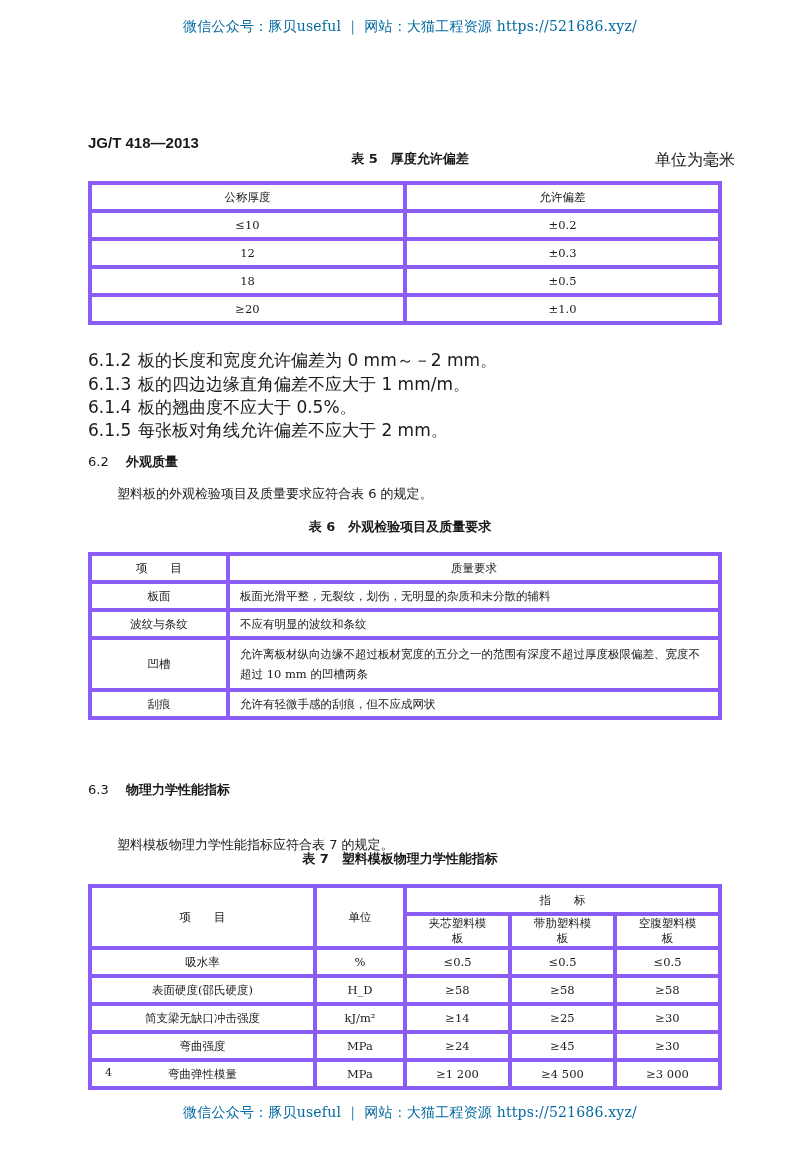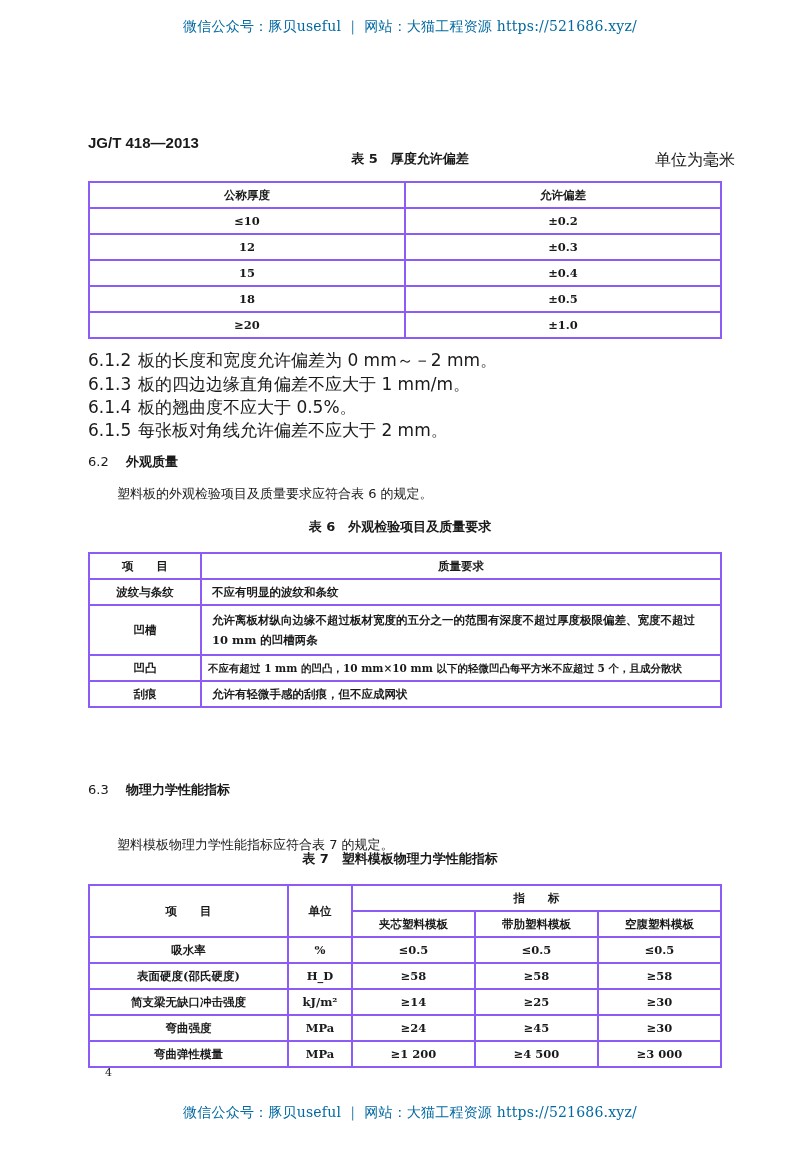--- a/index.html
+++ b/index.html
@@ -27,21 +27,21 @@
     .unit-note {
       position: absolute; left: 655px; top: 150px;
       font-family: "DejaVu Sans", sans-serif; font-size: 16px;
     }
     table {
       position: absolute; border-collapse: collapse;
       font-family: "DejaVu Serif", "Liberation Serif", serif;
       font-size: 11.5px;
     }
     table td, table th {
-      border: 2px solid #8b5cf6; padding: 0 6px; font-weight: bold;
+      border: 4px solid #8b5cf6; padding: 0 18px; font-weight: normal;
     }
     table.outer { border: 1.6px solid #222; }
     .t5 { left: 88px; top: 181px; width: 634px; }
     .t5 td, .t5 th { height: 24px; text-align: center; }
     .t6 { left: 88px; top: 552px; width: 634px; }
     .t6 td, .t6 th { height: 24px; }
     .t6 td.item, .t6 th.item { width: 98px; text-align: center; }
     .t6 td.req { text-align: left; padding-left: 10px; line-height: 20px; }
     .t6 th.req { text-align: center; }
     .t6 tr.tall td { height: 48px; }
@@ -83,24 +83,20 @@
   </tr>
   <tr>
     <td>≤10</td>
     <td>±0.2</td>
   </tr>
   <tr>
     <td>12</td>
     <td>±0.3</td>
   </tr>
   <tr>
-    <td>15</td>
-    <td>±0.4</td>
-  </tr>
-  <tr>
     <td>18</td>
     <td>±0.5</td>
   </tr>
   <tr>
     <td>≥20</td>
     <td>±1.0</td>
   </tr>
 </tbody>
   </table>
 
@@ -124,30 +120,30 @@
 
 <div class="caption" style="left:250px; top:518px; width:300px;">表 6　外观检验项目及质量要求</div>
 
 <table class="t6 outer">
   <tbody>
       <tr>
     <th class="item">项　　目</th>
     <th class="req">质量要求</th>
   </tr>
   <tr>
+    <td class="item">板面</td>
+    <td class="req">板面光滑平整，无裂纹，划伤，无明显的杂质和未分散的辅料</td>
+  </tr>
+  <tr>
     <td class="item">波纹与条纹</td>
     <td class="req">不应有明显的波纹和条纹</td>
   </tr>
   <tr class="tall">
     <td class="item">凹槽</td>
     <td class="req">允许离板材纵向边缘不超过板材宽度的五分之一的范围有深度不超过厚度极限偏差、宽度不超过 10 mm 的凹槽两条</td>
-  </tr>
-  <tr>
-    <td class="item">凹凸</td>
-    <td class="req" style="font-size:10.5px; padding-left:6px;">不应有超过 1 mm 的凹凸，10 mm×10 mm 以下的轻微凹凸每平方米不应超过 5 个，且成分散状</td>
   </tr>
   <tr>
     <td class="item">刮痕</td>
     <td class="req">允许有轻微手感的刮痕，但不应成网状</td>
   </tr>
 </tbody>
   </table>
 
 <div class="section" style="top:781px;">
   <span class="num">6.3</span><span>物理力学性能指标</span>

